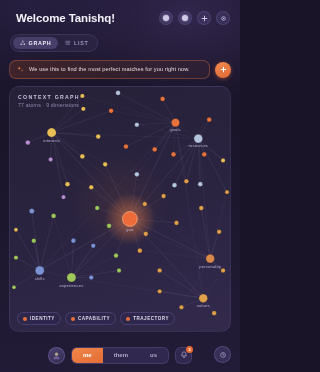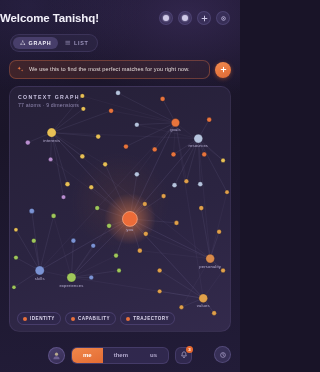--- a/index.html
+++ b/index.html
@@ -17,21 +17,21 @@
     width:240px; height:372px;
     position:relative;
     background:
       radial-gradient(ellipse 200px 120px at 78% 4%, rgba(80,60,120,0.40), transparent 70%),
       radial-gradient(ellipse 160px 120px at 12% 2%, rgba(60,50,100,0.30), transparent 70%),
       linear-gradient(175deg,#1d1730 0%,#1a1529 35%,#221c38 100%);
   }
 
   
   #header {
-    padding:11px 10px 0 0;
+    padding:11px 10px 0 16px;
     display:flex; align-items:center; justify-content:space-between;
   }
   #welcome-title {
     font-size:11.5px; font-weight:bold; letter-spacing:-0.1px;
     color:#f3f1fa;
   }
   #header-actions { display:flex; gap:5px; }
   .hdr-btn {
     width:14px; height:14px; border-radius:50%;
     background:rgba(72,62,110,0.45);

